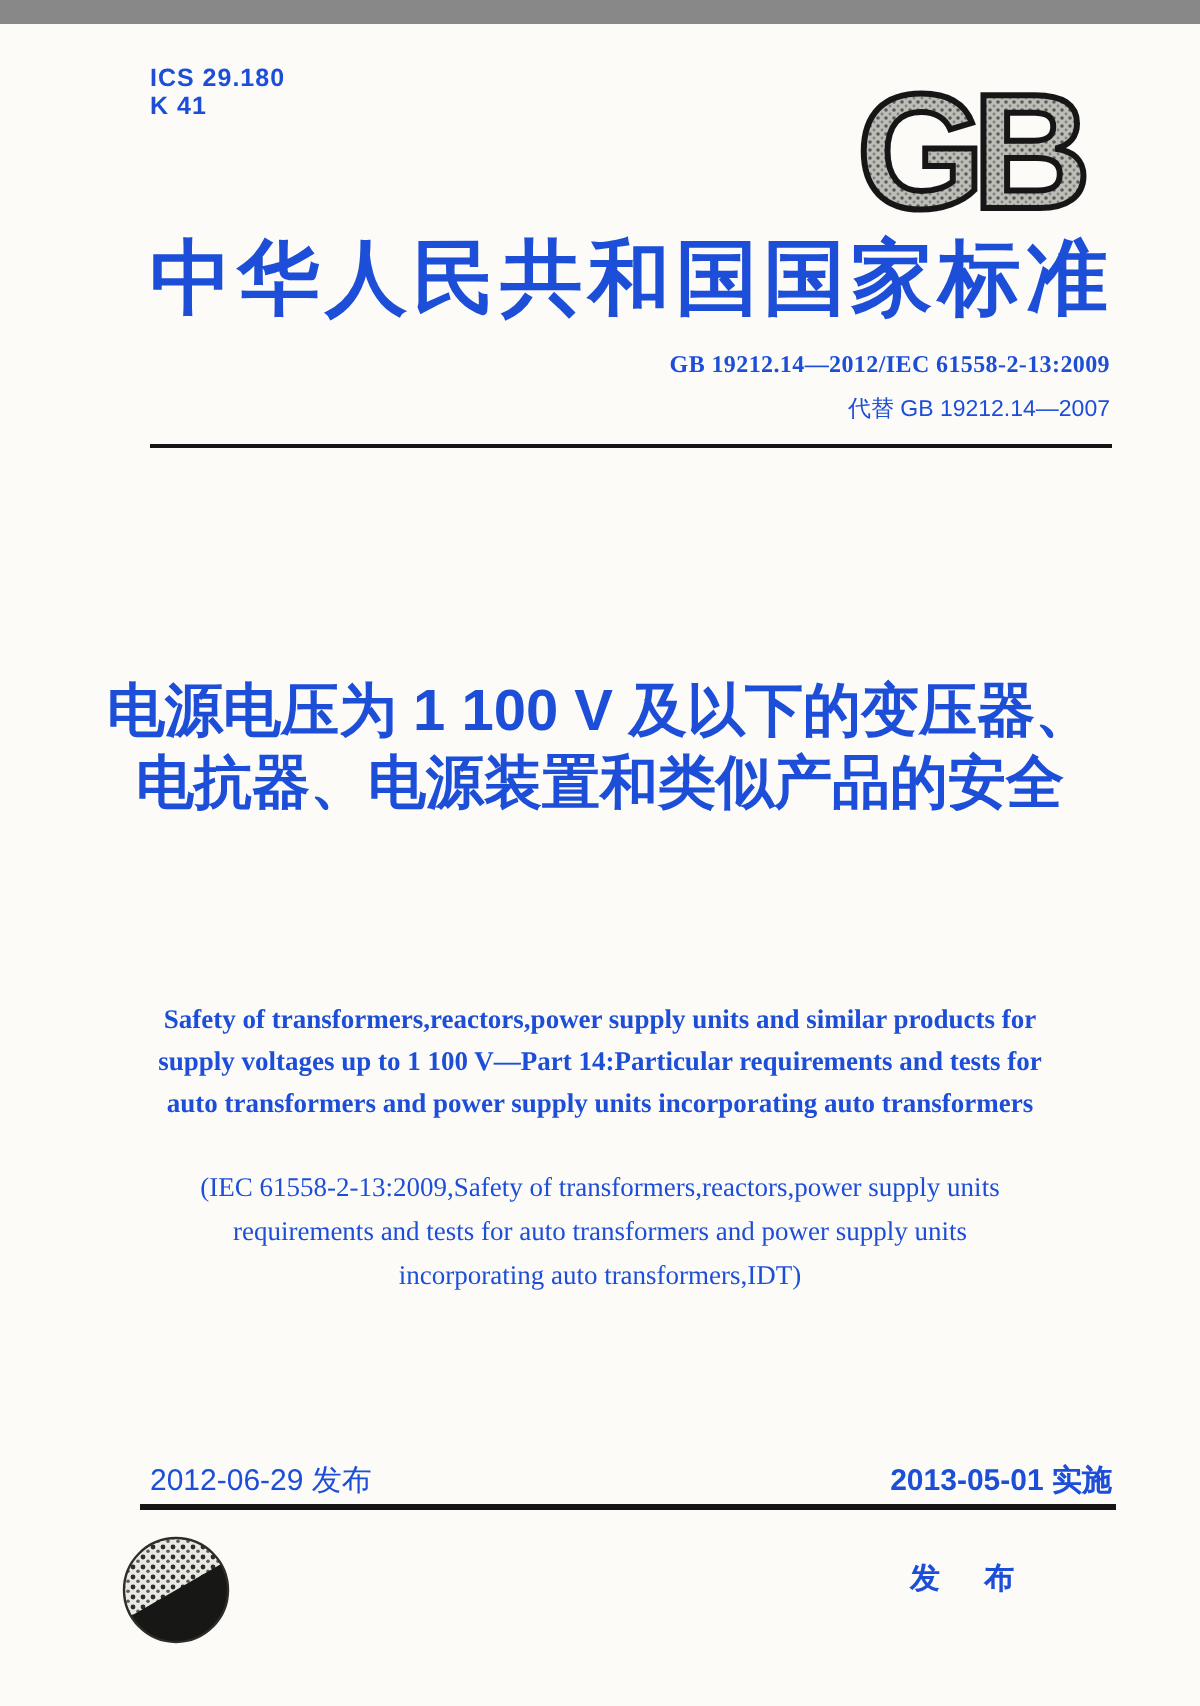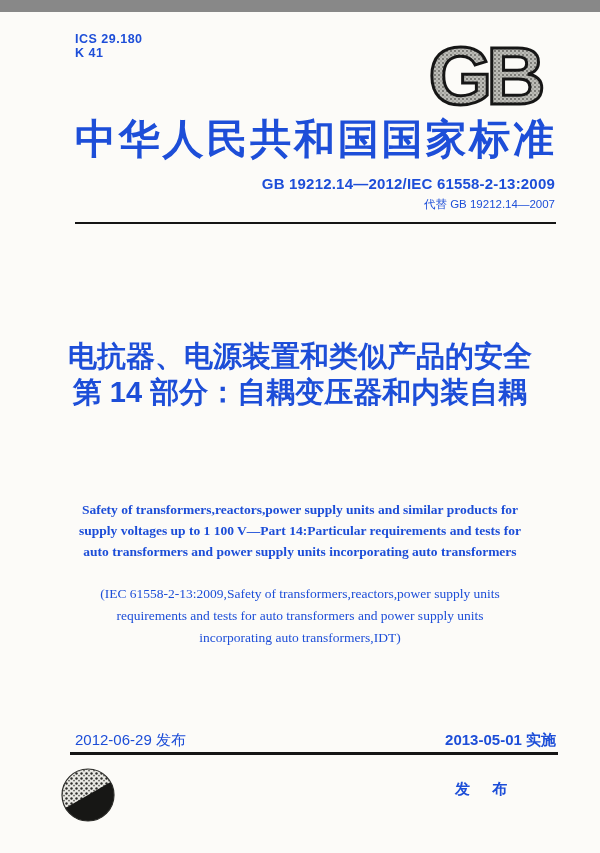--- a/index.html
+++ b/index.html
@@ -9,21 +9,21 @@
     background:#fcfbf8;color:#1d4ed8;overflow:hidden;
   }
   .abs{position:absolute;}
   .ics-block{left:75px;top:20px;font-size:12.5px;font-weight:bold;line-height:14px;letter-spacing:.5px;}
   .gb-logo{left:410px;top:22px;}
   .std-header{
     left:75px;top:100px;width:481px;font-size:41px;font-weight:bold;
     font-family:"Liberation Serif",serif;
     text-align:justify;text-align-last:justify;white-space:nowrap;letter-spacing:2px;
   }
-  .std-number{right:45px;top:163px;font-size:15px;font-weight:bold;letter-spacing:.2px;}
+  .std-number{right:45px;top:163px;font-size:12px;font-weight:bold;letter-spacing:.2px;font-family:Liberation Serif, serif;}
   .std-replaces{right:45px;top:185px;font-size:11.5px;}
   .rule-1{left:75px;top:210px;width:481px;height:2px;background:#151515;}
   .title-cn{left:0;top:326px;width:600px;text-align:center;font-weight:bold;
     font-size:29px;line-height:36px;}
   .title-en{left:30px;top:487px;width:540px;text-align:center;font-weight:bold;
     font-family:"Liberation Serif",serif;font-size:13.5px;line-height:21px;}
   .iec-note{left:30px;top:571px;width:540px;text-align:center;
     font-family:"Liberation Serif",serif;font-size:13.5px;line-height:22px;}
   .date-issue{left:75px;top:719px;font-size:15px;font-weight:normal;}
   .date-impl{right:44px;top:719px;font-size:15px;font-weight:bold;}
@@ -60,22 +60,22 @@
   </div>
 
   <div class="abs std-header">中华人民共和国国家标准</div>
 
   <div class="abs std-number">GB 19212.14—2012/IEC 61558-2-13:2009</div>
   <div class="abs std-replaces">代替 GB 19212.14—2007</div>
 
   <div class="abs rule-1"></div>
 
   <div class="abs title-cn">
+    <div>电源电压为 1 100 V 及以下的变压器、</div>
     <div>电抗器、电源装置和类似产品的安全</div>
-    <div>第 14 部分：自耦变压器和内装自耦</div>
   </div>
 
   <div class="abs title-en">
     <div>Safety of transformers,reactors,power supply units and similar products for</div>
     <div>supply voltages up to 1 100 V—Part 14:Particular requirements and tests for</div>
     <div>auto transformers and power supply units incorporating auto transformers</div>
   </div>
 
   <div class="abs iec-note">
     <div>(IEC 61558-2-13:2009,Safety of transformers,reactors,power supply units</div>

